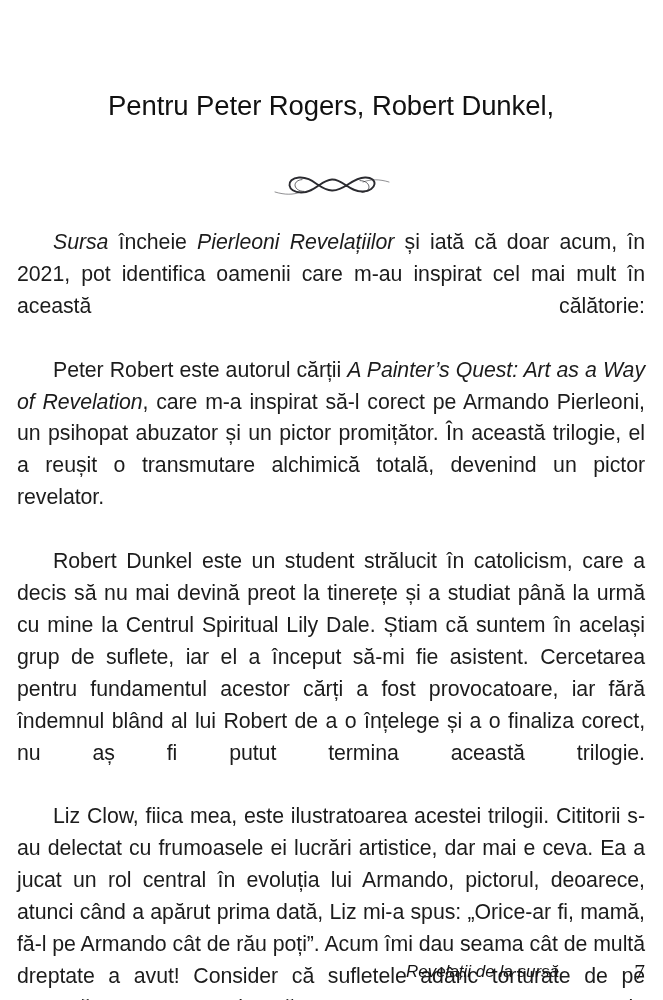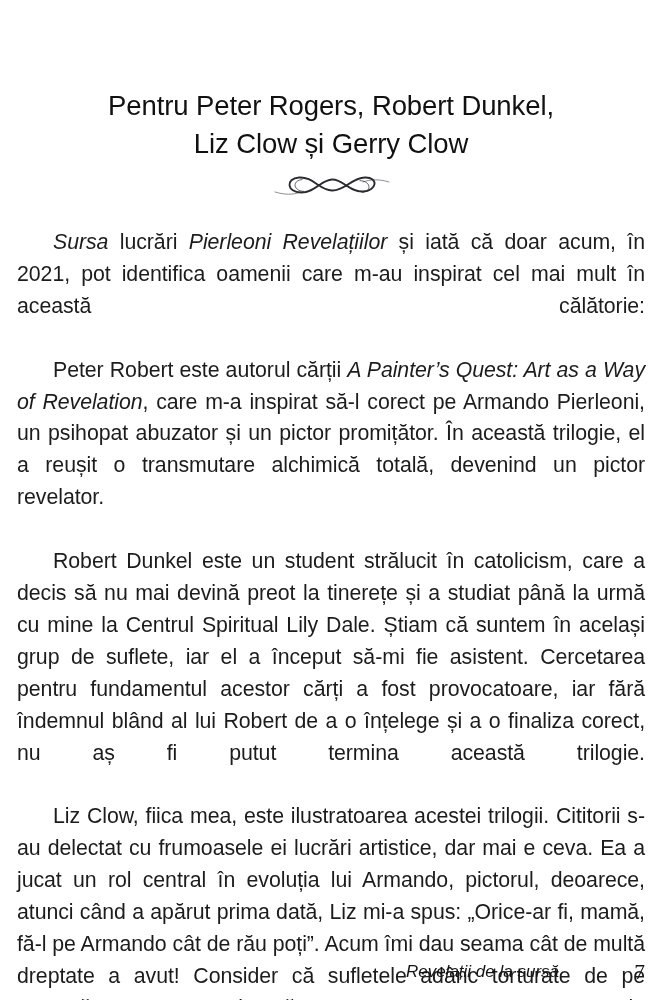--- a/index.html
+++ b/index.html
@@ -118,40 +118,39 @@
     width: 30px;
   }
 </style>
 </head>
 <body>
 
 <div class="page">
 
   <h1 class="dedication-title">
     <span class="tline">Pentru Peter Rogers, Robert Dunkel,</span>
-    <span class="tline">Liz Clow și Gerry Clow</span>
   </h1>
 
   <div class="ornament">
     <svg width="122" height="34" viewBox="0 0 122 34" aria-hidden="true">
       <g fill="none" stroke="#2b2b30" stroke-linecap="round">
         <path d="M4 22 C 14 25, 22 25, 30 22" stroke-width="0.7" opacity="0.75"></path>
         <path d="M118 12 C 108 9, 100 9, 92 12" stroke-width="0.7" opacity="0.75"></path>
         <path d="M30 22.5 C 16 22.5, 14 8.5, 28 7.5 C 42 6.5, 48 20, 61 20.5
                  C 74 21, 80 8, 94 7.5 C 108 7, 106 21, 92 21.5
                  C 78 22, 72 9, 61 9.5 C 50 10, 44 22.6, 30 22.5 Z" stroke-width="1.9"></path>
         <path d="M33 21.4 C 22 21.2, 20.6 10.4, 31 9.6" stroke-width="0.9" opacity="0.8"></path>
         <path d="M89 10.6 C 100 10.8, 101.4 21.6, 91 22.4" stroke-width="0.9" opacity="0.8"></path>
       </g>
     </svg>
   </div>
 
   <div class="body-text">
     <p class="para">
-      <span class="ind"></span><i>Sursa</i><span> lucrări </span><i>Pierleoni Revelațiilor</i><span> și iată că doar acum, în 2021, pot identifica oamenii care m-au inspirat cel mai mult în această călătorie:</span>
+      <span class="ind"></span><i>Sursa</i><span> încheie </span><i>Pierleoni Revelațiilor</i><span> și iată că doar acum, în 2021, pot identifica oamenii care m-au inspirat cel mai mult în această călătorie:</span>
     </p>
 
     <p class="para">
       <span class="ind"></span><span>Peter Robert este autorul cărții </span><i>A Painter’s Quest: Art as a Way of Revelation</i><span>, care m-a inspirat să-l corect pe Armando Pierleoni, un psihopat abuzator și un pictor promițător. În această trilogie, el a reușit o transmutare alchimică totală, devenind un pictor revelator.</span>
     </p>
 
     <p class="para">
       <span class="ind"></span><span>Robert Dunkel este un student strălucit în catolicism, care a decis să nu mai devină preot la tinerețe și a studiat până la urmă cu mine la Centrul Spiritual Lily Dale. Știam că suntem în același grup de suflete, iar el a început să-mi fie asistent. Cercetarea pentru fundamentul acestor cărți a fost provocatoare, iar fără îndemnul blând al lui Robert de a o înțelege și a o finaliza corect, nu aș fi putut termina această trilogie.</span>
     </p>
 

